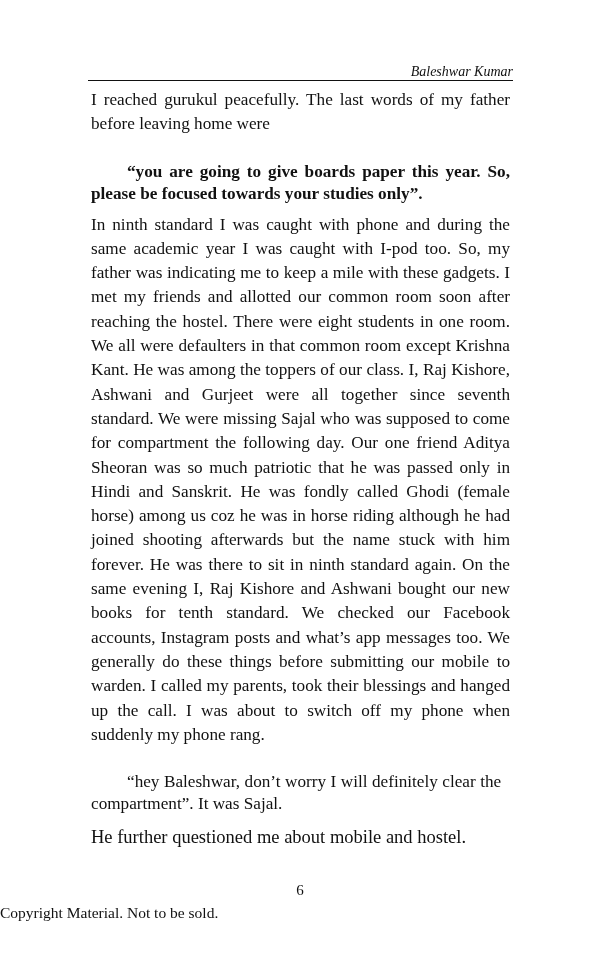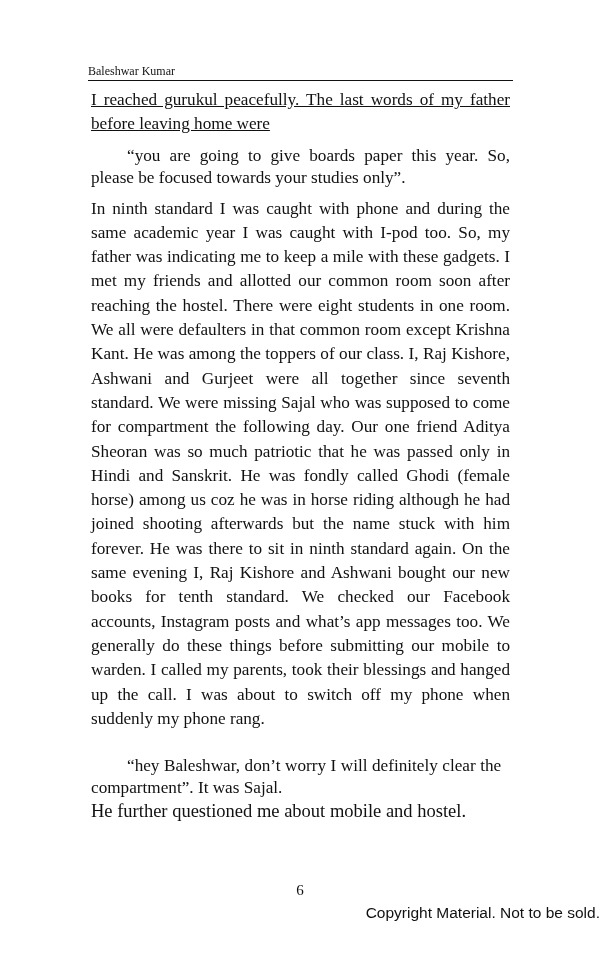--- a/index.html
+++ b/index.html
@@ -1,32 +1,32 @@
 <!DOCTYPE html>
 <html><head>
 <meta charset="utf-8">
 <style>
   html, body { margin: 0; padding: 0; background: #ffffff; }
   body { width: 600px; height: 960px; position: relative; overflow: hidden;
          font-family: "Liberation Serif", "DejaVu Serif", serif; color: #111; }
-  .header { position: absolute; top: 64px; left: 88px; width: 425px; text-align: left;
-            font-size: 12px; }
+  .header { position: absolute; top: 64px; left: 88px; width: 425px; text-align: right;
+            font-style: italic; font-size: 14px; }
   .rule { position: absolute; top: 80px; left: 88px; width: 425px; height: 0;
           border-top: 1.6px solid #111; }
   .body { position: absolute; top: 88px; left: 91px; width: 419px; font-size: 17.2px; }
   .p { margin: 0; text-align: justify; line-height: 24.3px; }
   .p.last-left { text-align-last: left; }
-  .p1 { margin-bottom: 8px; text-decoration: underline; }
-  .q1 { text-indent: 36px; line-height: 22px; margin-bottom: 8px; }
+  .p1 { margin-bottom: 24px; }
+  .q1 { text-indent: 36px; line-height: 22px; margin-bottom: 8px; font-weight: bold; }
   .p2 { margin-bottom: 24px; }
-  .q2 { text-indent: 36px; line-height: 22px; }
+  .q2 { text-indent: 36px; line-height: 22px; margin-bottom: 10px; }
   .p3 { font-size: 18.5px; }
   .pagenum { position: absolute; top: 882px; left: 0; width: 600px; text-align: center; font-size: 15px; }
-  .copyright { position: absolute; top: 904px; left: 0; width: 600px; text-align: right;
-               font-family: Liberation Sans, sans-serif; font-size: 15.5px; }
+  .copyright { position: absolute; top: 904px; left: 0; width: 600px; text-align: left;
+               font-family: Liberation Serif, serif; font-size: 15.5px; }
 </style>
 </head>
 <body>
 
 <div class="header">Baleshwar Kumar</div>
 <div class="rule"></div>
 
 <div class="body">
   <p class="p p1 last-left">I reached gurukul peacefully. The last words of my father before leaving home were</p>
   <p class="p q1 last-left">“you are going to give boards paper this year. So, please be focused towards your studies only”.</p>

